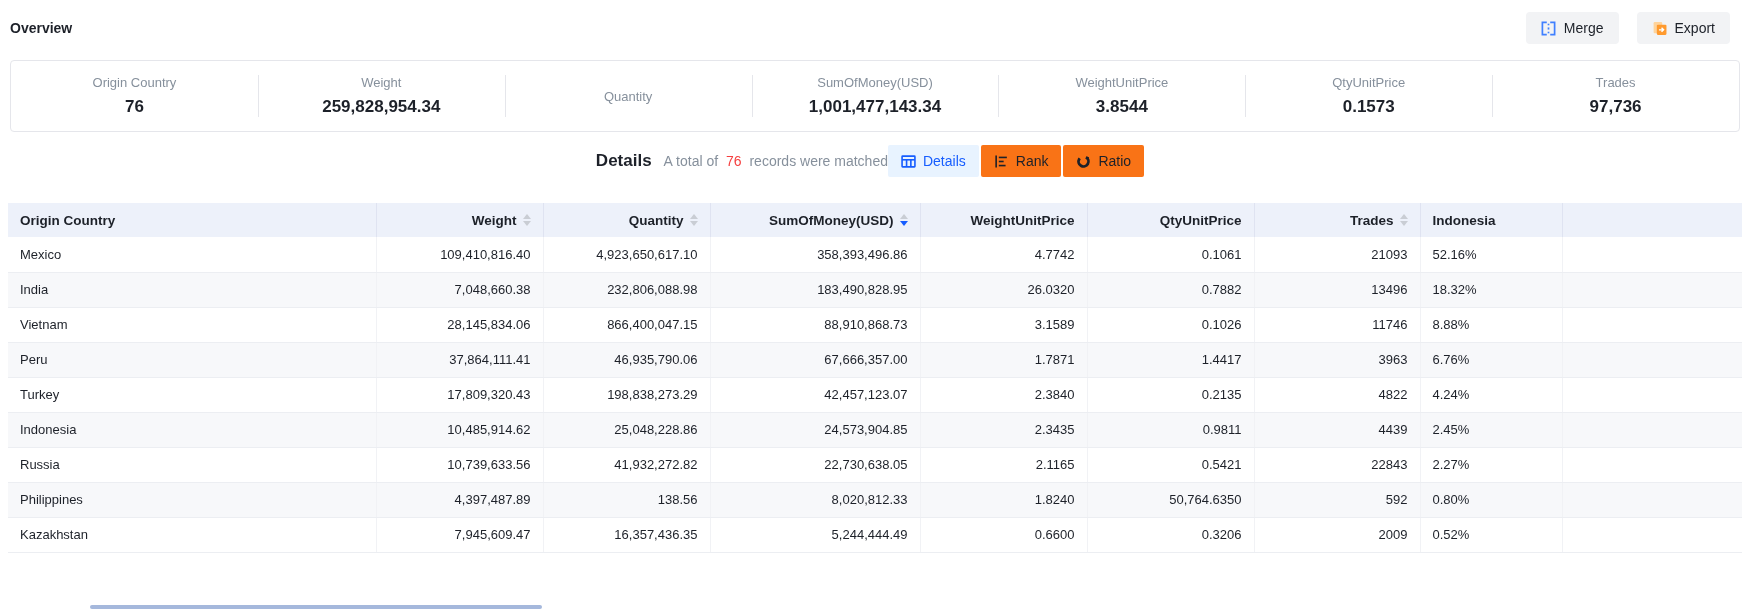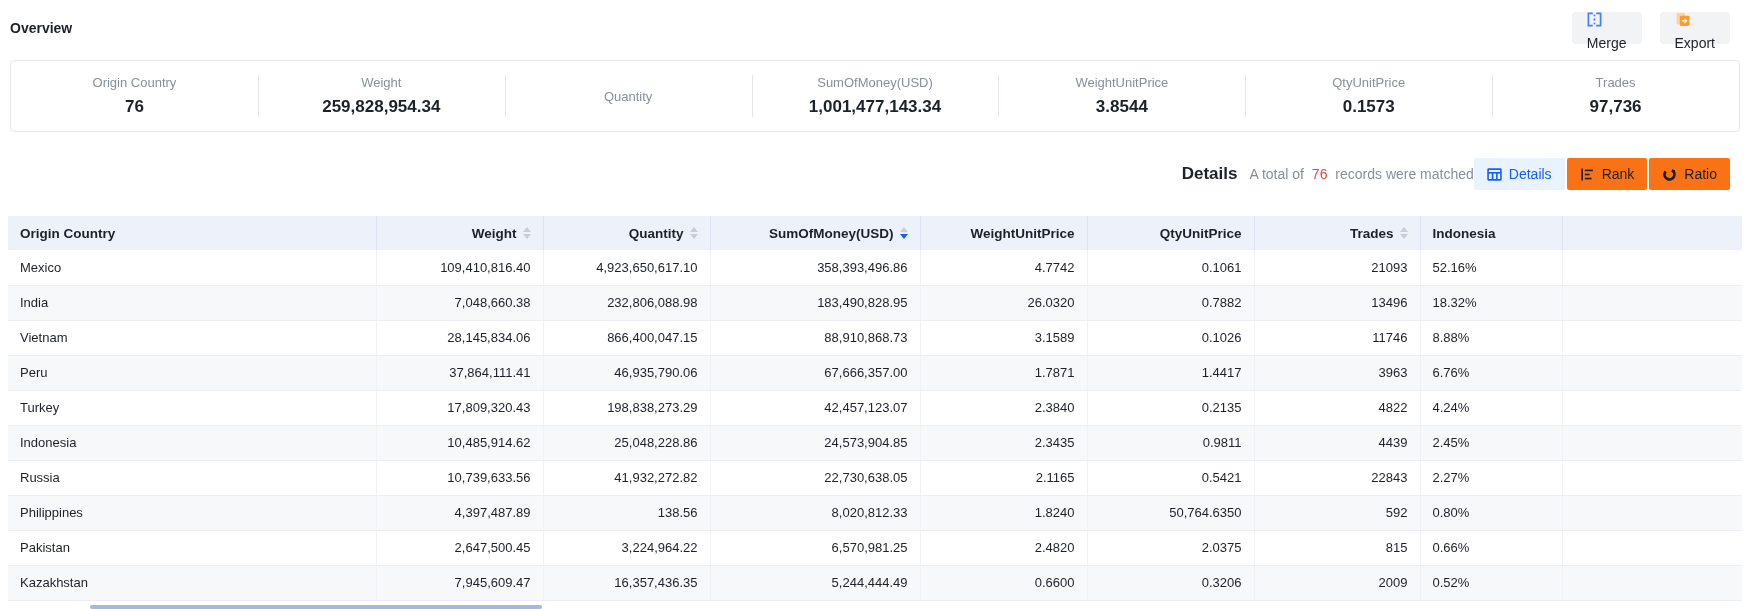--- a/index.html
+++ b/index.html
@@ -7,33 +7,33 @@
   body {
     width:1750px; height:609px; overflow:hidden; position:relative;
     background:#ffffff; color:#1d2129;
     font-family:"Liberation Sans", sans-serif;
   }
   
   .topbar { height:56px; display:flex; align-items:center; justify-content:space-between;
             padding:0 20px 0 10px; }
   .page-title { font-size:14px; font-weight:700; color:#1d2129; }
   .toolbar { display:flex; gap:18px; }
-  .btn { display:inline-flex; gap:8px; height:32px; padding:0 15px;
+  .btn { display:inline-flex; align-items:center; gap:8px; height:32px; padding:0 15px;
          background:#f2f3f5; border:none; border-radius:4px; font-size:14px; color:#1d2129;
-         font-family:inherit; cursor:pointer;flex-direction:column; }
+         font-family:inherit; cursor:pointer; }
   
   .stats-card { margin:4px 10px 0 10px; height:72px; border:1px solid #e5e6eb; border-radius:4px;
                 display:flex; align-items:center; }
   .stat { flex:1; text-align:center; position:relative; }
   .stat + .stat::before { content:""; position:absolute; left:0; top:50%; transform:translateY(-50%);
                           width:1px; height:42px; background:#e5e6eb; }
   .stat-label { font-size:13px; color:#86909c; }
   .stat-value { margin-top:7px; font-size:17px; font-weight:700; color:#1d2129; }
   
-  .details-bar { margin:26px 20px 0 10px; display:flex; align-items:center; justify-content:flex-end; }
+  .details-bar { margin:13px 20px 0 10px; display:flex; align-items:center; justify-content:center; }
   .details-left { display:flex; align-items:baseline; gap:12px; }
   .details-title { font-size:17px; font-weight:700; color:#1d2129; }
   .details-sub { font-size:14px; color:#86909c; }
   .match-count { color:#f53f3f; padding:0 4px; }
   .seg-group { display:flex; gap:2px; }
   .seg { display:inline-flex; align-items:center; gap:7px; height:32px; padding:0 13px;
          background:#f97316; border:none; font-size:14px; color:#1d2129; font-family:inherit;
          cursor:pointer; border-radius:2px; }
   .seg.active { background:#e8f3ff; color:#165dff; }
   
@@ -330,31 +330,20 @@
           <td class="ar">4,397,487.89</td>
           <td class="ar">138.56</td>
           <td class="ar">8,020,812.33</td>
           <td class="ar">1.8240</td>
           <td class="ar">50,764.6350</td>
           <td class="ar">592</td>
           <td class="al">0.80%</td>
           <td class="no-divider"></td>
         </tr>
         <tr>
-          <td class="al">Pakistan</td>
-          <td class="ar">2,647,500.45</td>
-          <td class="ar">3,224,964.22</td>
-          <td class="ar">6,570,981.25</td>
-          <td class="ar">2.4820</td>
-          <td class="ar">2.0375</td>
-          <td class="ar">815</td>
-          <td class="al">0.66%</td>
-          <td class="no-divider"></td>
-        </tr>
-        <tr>
           <td class="al">Kazakhstan</td>
           <td class="ar">7,945,609.47</td>
           <td class="ar">16,357,436.35</td>
           <td class="ar">5,244,444.49</td>
           <td class="ar">0.6600</td>
           <td class="ar">0.3206</td>
           <td class="ar">2009</td>
           <td class="al">0.52%</td>
           <td class="no-divider"></td>
         </tr>

